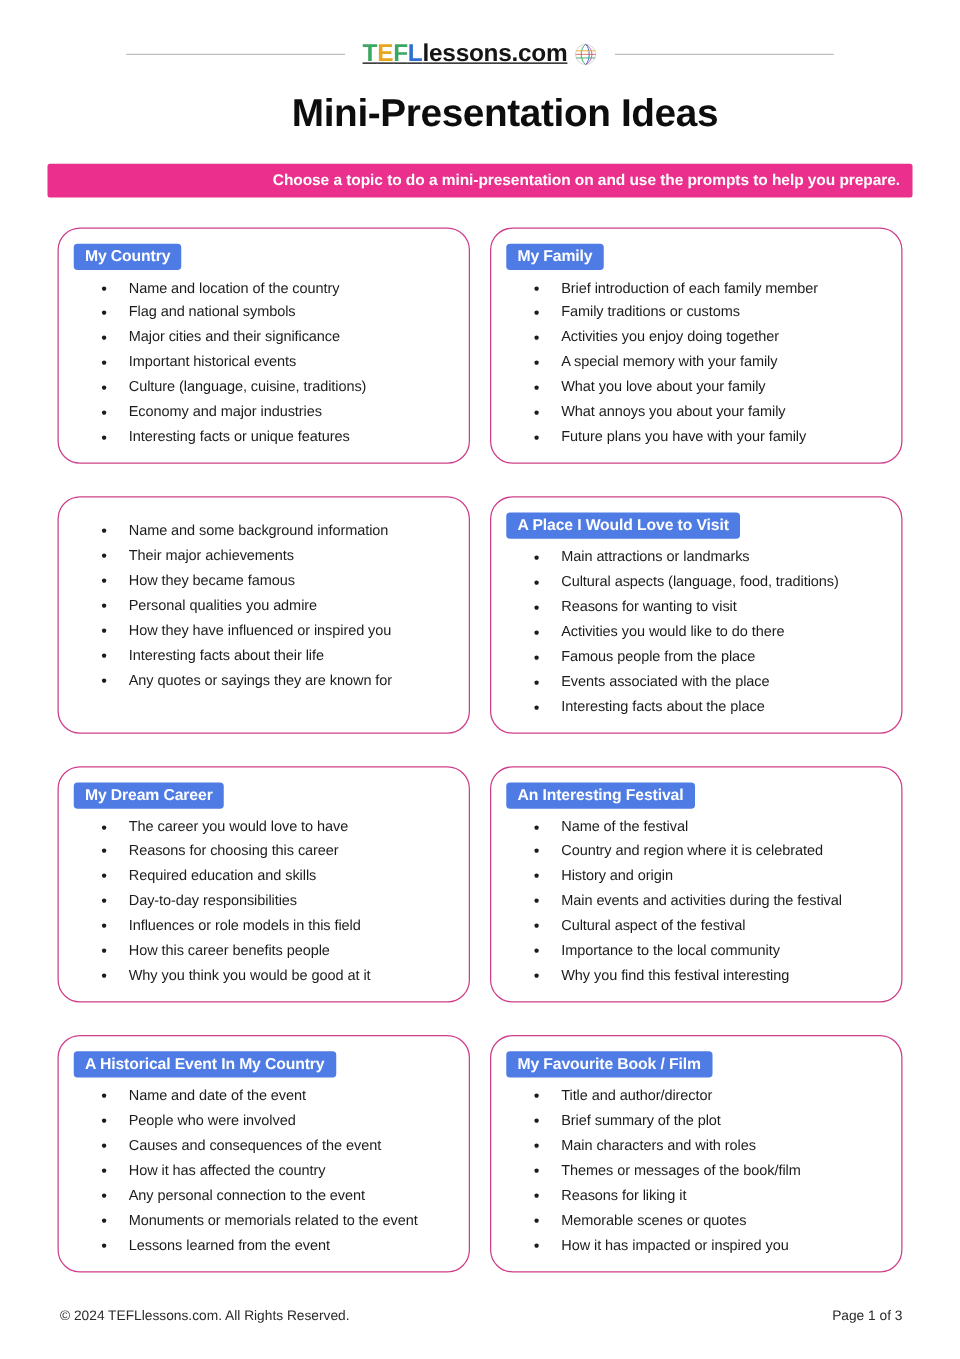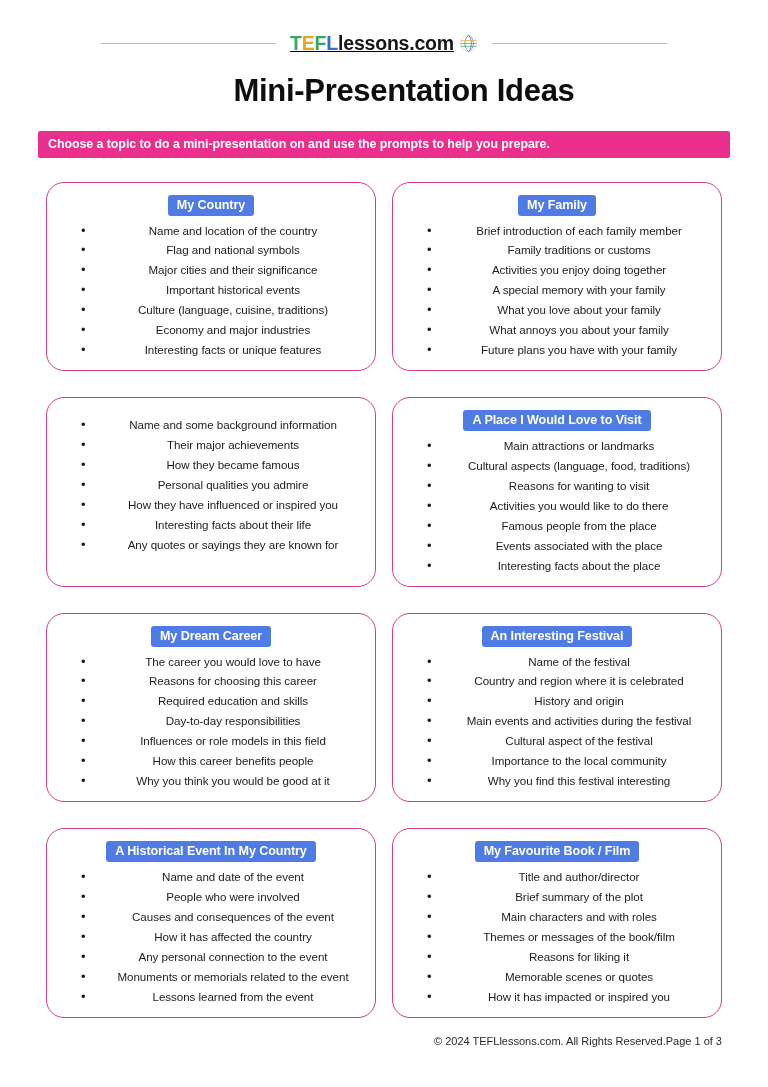--- a/index.html
+++ b/index.html
@@ -70,21 +70,21 @@
   
   .banner-wrap {
     margin: 22px auto 0 auto;
     width: 692px;
   }
   .banner {
     background: #ea2f8c;
     color: #ffffff;
     font-size: 12.4px;
     font-weight: bold;
-    text-align: left;
+    text-align: right;
     padding: 6px 10px 7px 10px;
     border-radius: 2px;
     letter-spacing: -0.05px;
   }
 
   
   .grid {
     margin: 24px auto 0 auto;
     width: 676px;
     display: grid;
@@ -92,21 +92,20 @@
     column-gap: 16px;
     row-gap: 26px;
   }
 
   .card {
     border: 1.6px solid #cf3e8a;
     border-radius: 18px;
     background: #ffffff;
     padding: 12px 12px 14px 12px;
     min-height: 188px;
-    text-align: center;
   }
 
   .badge {
     display: inline-block;
     background: #4f7ce4;
     color: #ffffff;
     font-size: 12.6px;
     font-weight: bold;
     padding: 3px 9px 4px 9px;
     border-radius: 3px;
@@ -136,24 +135,24 @@
     font-size: 13px;
     color: #1c1c1c;
     line-height: 1;
   }
 
   
   .footer {
     position: absolute;
     left: 48px;
     right: 46px;
-    bottom: 40px;
+    bottom: 28px;
     display: flex;
     align-items: baseline;
-    justify-content: flex-end;
+    justify-content: space-between;
     font-size: 11px;
     color: #2a2a2a;
   }
 </style>
 </head>
 <body>
 
 <div class="page">
 
   <div class="header">

